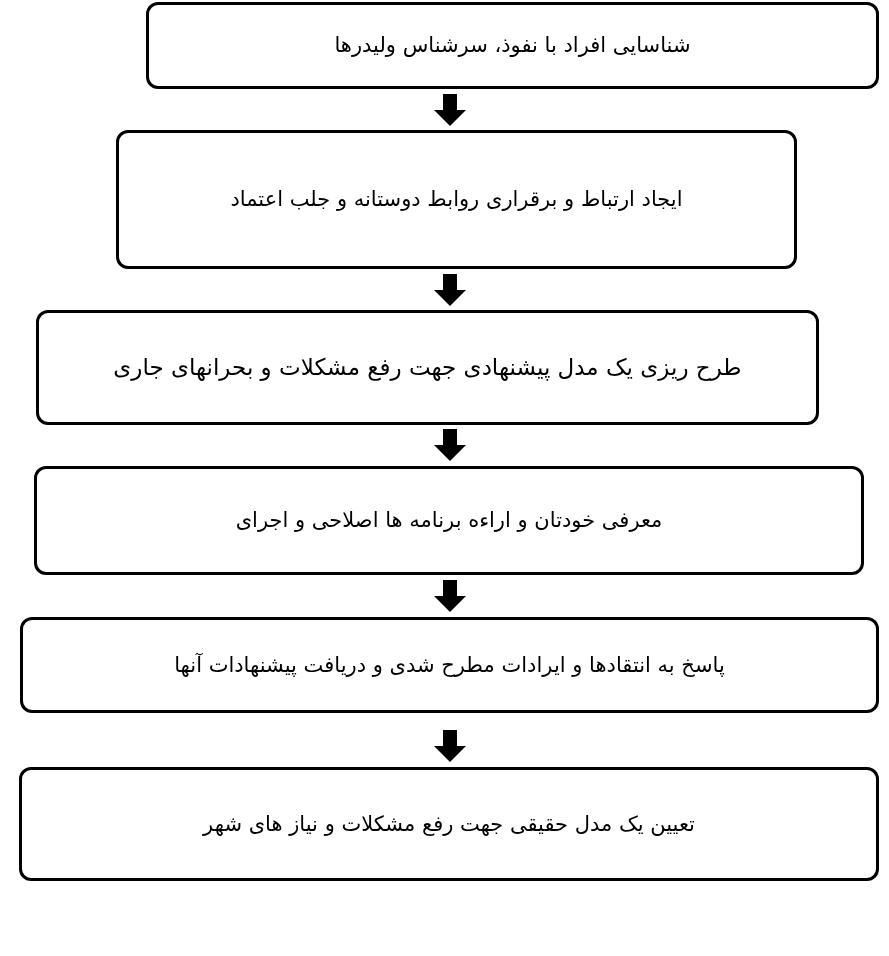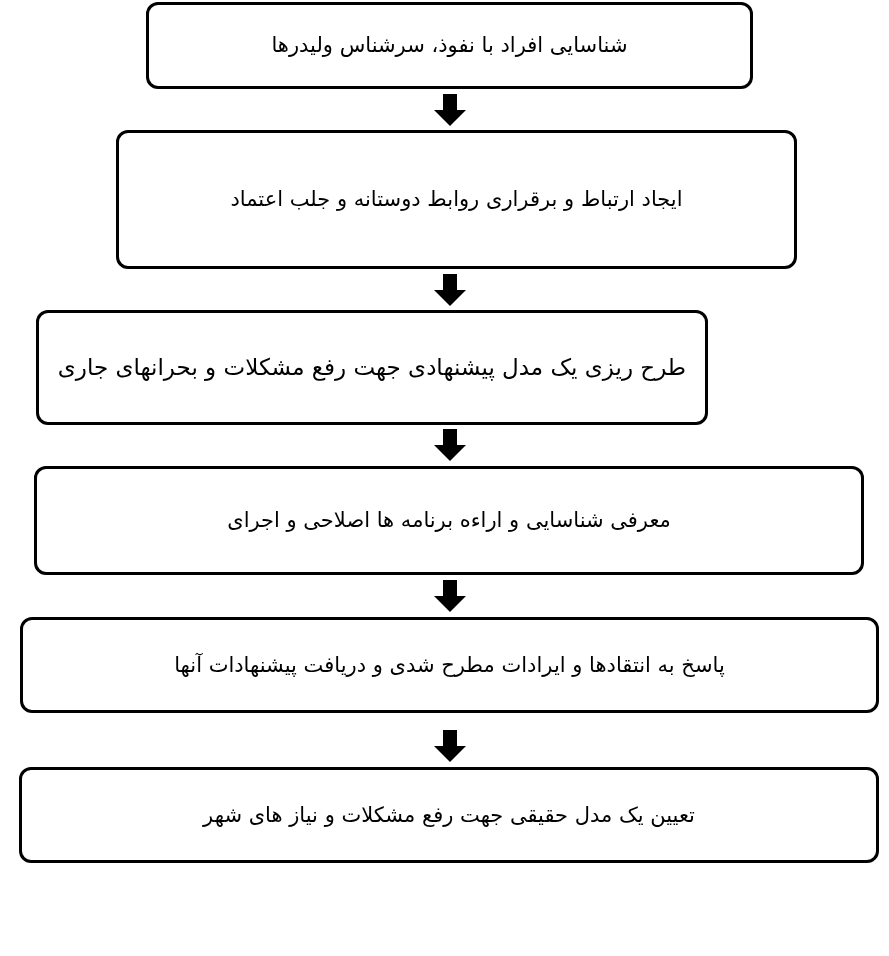--- a/index.html
+++ b/index.html
@@ -37,65 +37,65 @@
       width: 32px;
       height: 32px;
     }
     .arrow svg {
       display: block;
     }
   </style>
 </head>
 <body>
 
-<div class="step-box" style="left:146px; top:2px; width:607px; height:87px;">
+<div class="step-box" style="left:146px; top:2px; width:733px; height:87px;">
   <span class="step-text">شناسایی افراد با نفوذ، سرشناس ولیدرها</span>
 </div>
 
 <div class="arrow" style="left:434px; top:94px;">
   <svg width="32" height="32" viewBox="0 0 32 32">
       <polygon points="9,0 23,0 23,16 32,16 16,32 0,16 9,16" fill="#000"></polygon>
     </svg>
 </div>
 
 <div class="step-box" style="left:116px; top:130px; width:681px; height:139px;">
   <span class="step-text">ایجاد ارتباط و برقراری روابط دوستانه و جلب اعتماد</span>
 </div>
 
 <div class="arrow" style="left:434px; top:274px;">
   <svg width="32" height="32" viewBox="0 0 32 32">
       <polygon points="9,0 23,0 23,16 32,16 16,32 0,16 9,16" fill="#000"></polygon>
     </svg>
 </div>
 
-<div class="step-box" style="left:36px; top:310px; width:672px; height:115px;">
+<div class="step-box" style="left:36px; top:310px; width:783px; height:115px;">
   <span class="step-text" style="font-size:23px;">طرح ریزی یک مدل پیشنهادی جهت رفع مشکلات و بحرانهای جاری</span>
 </div>
 
 <div class="arrow" style="left:434px; top:429px;">
   <svg width="32" height="32" viewBox="0 0 32 32">
       <polygon points="9,0 23,0 23,16 32,16 16,32 0,16 9,16" fill="#000"></polygon>
     </svg>
 </div>
 
 <div class="step-box" style="left:34px; top:466px; width:830px; height:109px;">
-  <span class="step-text">معرفی شناسایی و اراءه برنامه ها اصلاحی و اجرای</span>
+  <span class="step-text">معرفی خودتان و اراءه برنامه ها اصلاحی و اجرای</span>
 </div>
 
 <div class="arrow" style="left:434px; top:580px;">
   <svg width="32" height="32" viewBox="0 0 32 32">
       <polygon points="9,0 23,0 23,16 32,16 16,32 0,16 9,16" fill="#000"></polygon>
     </svg>
 </div>
 
 <div class="step-box" style="left:20px; top:617px; width:859px; height:96px;">
   <span class="step-text">پاسخ به انتقادها و ایرادات مطرح شدی و دریافت پیشنهادات آنها</span>
 </div>
 
 <div class="arrow" style="left:434px; top:730px;">
   <svg width="32" height="32" viewBox="0 0 32 32">
       <polygon points="9,0 23,0 23,16 32,16 16,32 0,16 9,16" fill="#000"></polygon>
     </svg>
 </div>
 
-<div class="step-box" style="left:19px; top:767px; width:860px; height:96px;">
+<div class="step-box" style="left:19px; top:767px; width:860px; height:114px;">
   <span class="step-text">تعیین یک مدل حقیقی جهت رفع مشکلات و نیاز های شهر</span>
 </div>
 
 </body></html>

